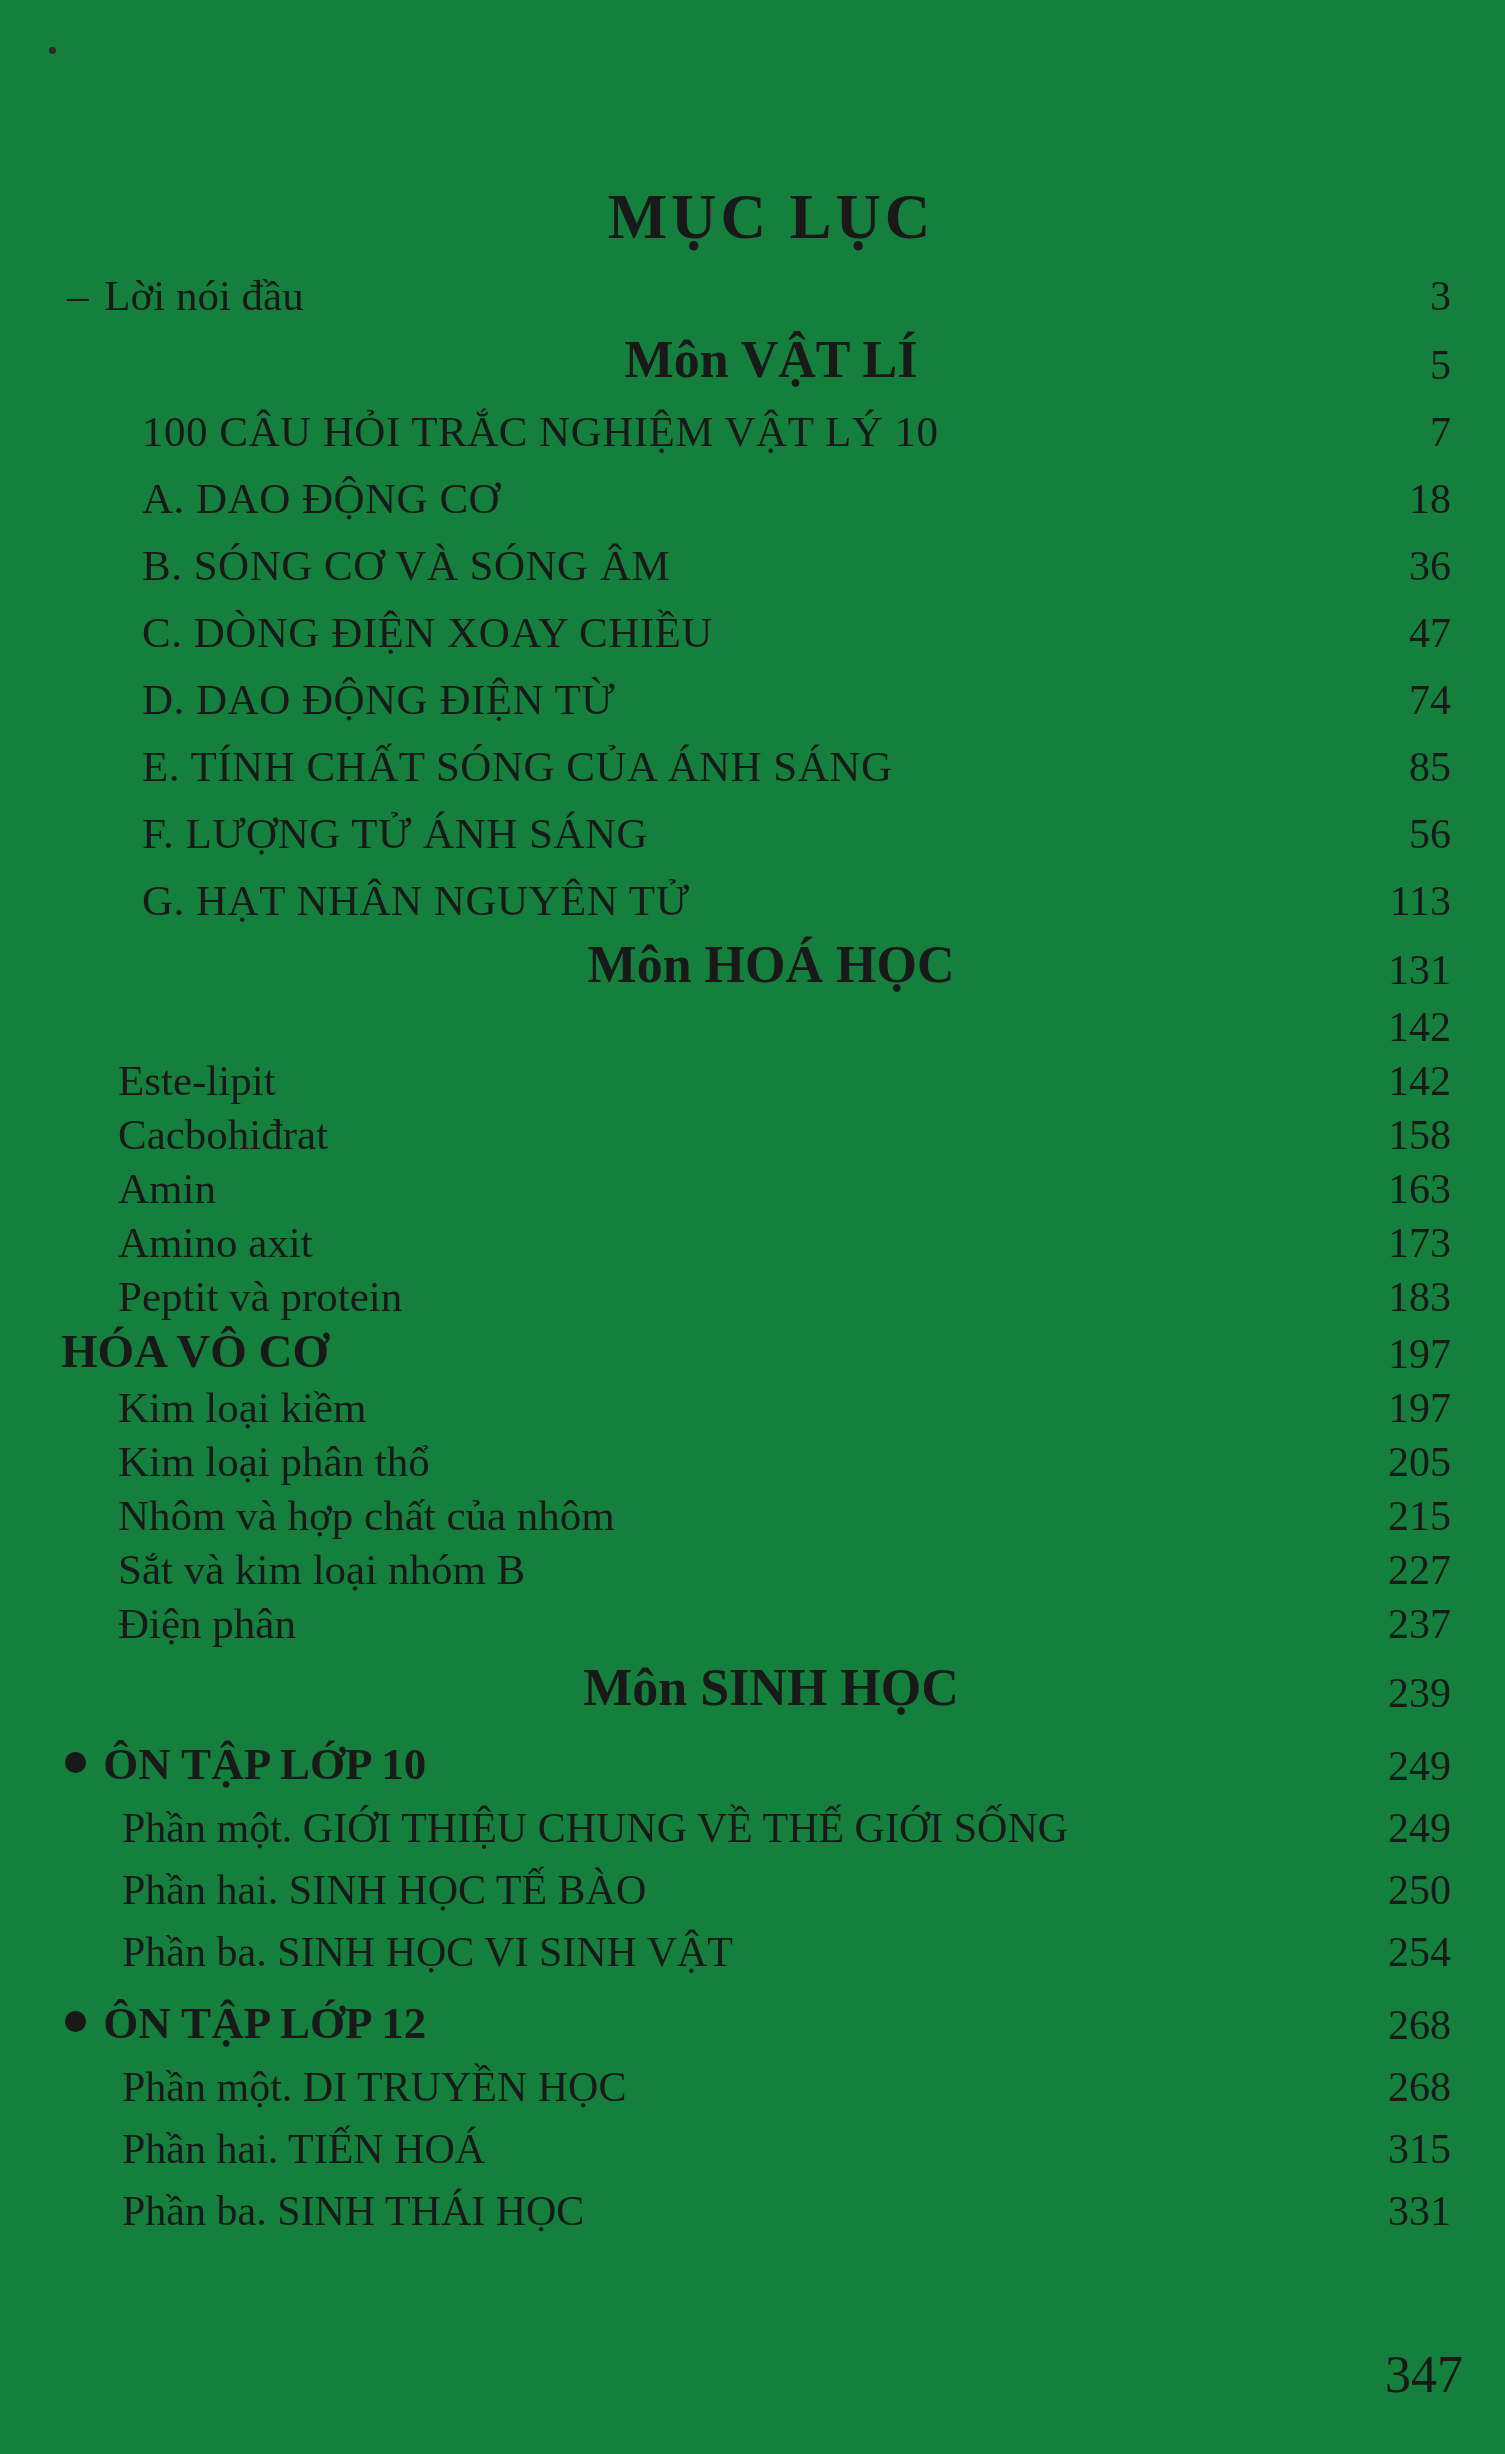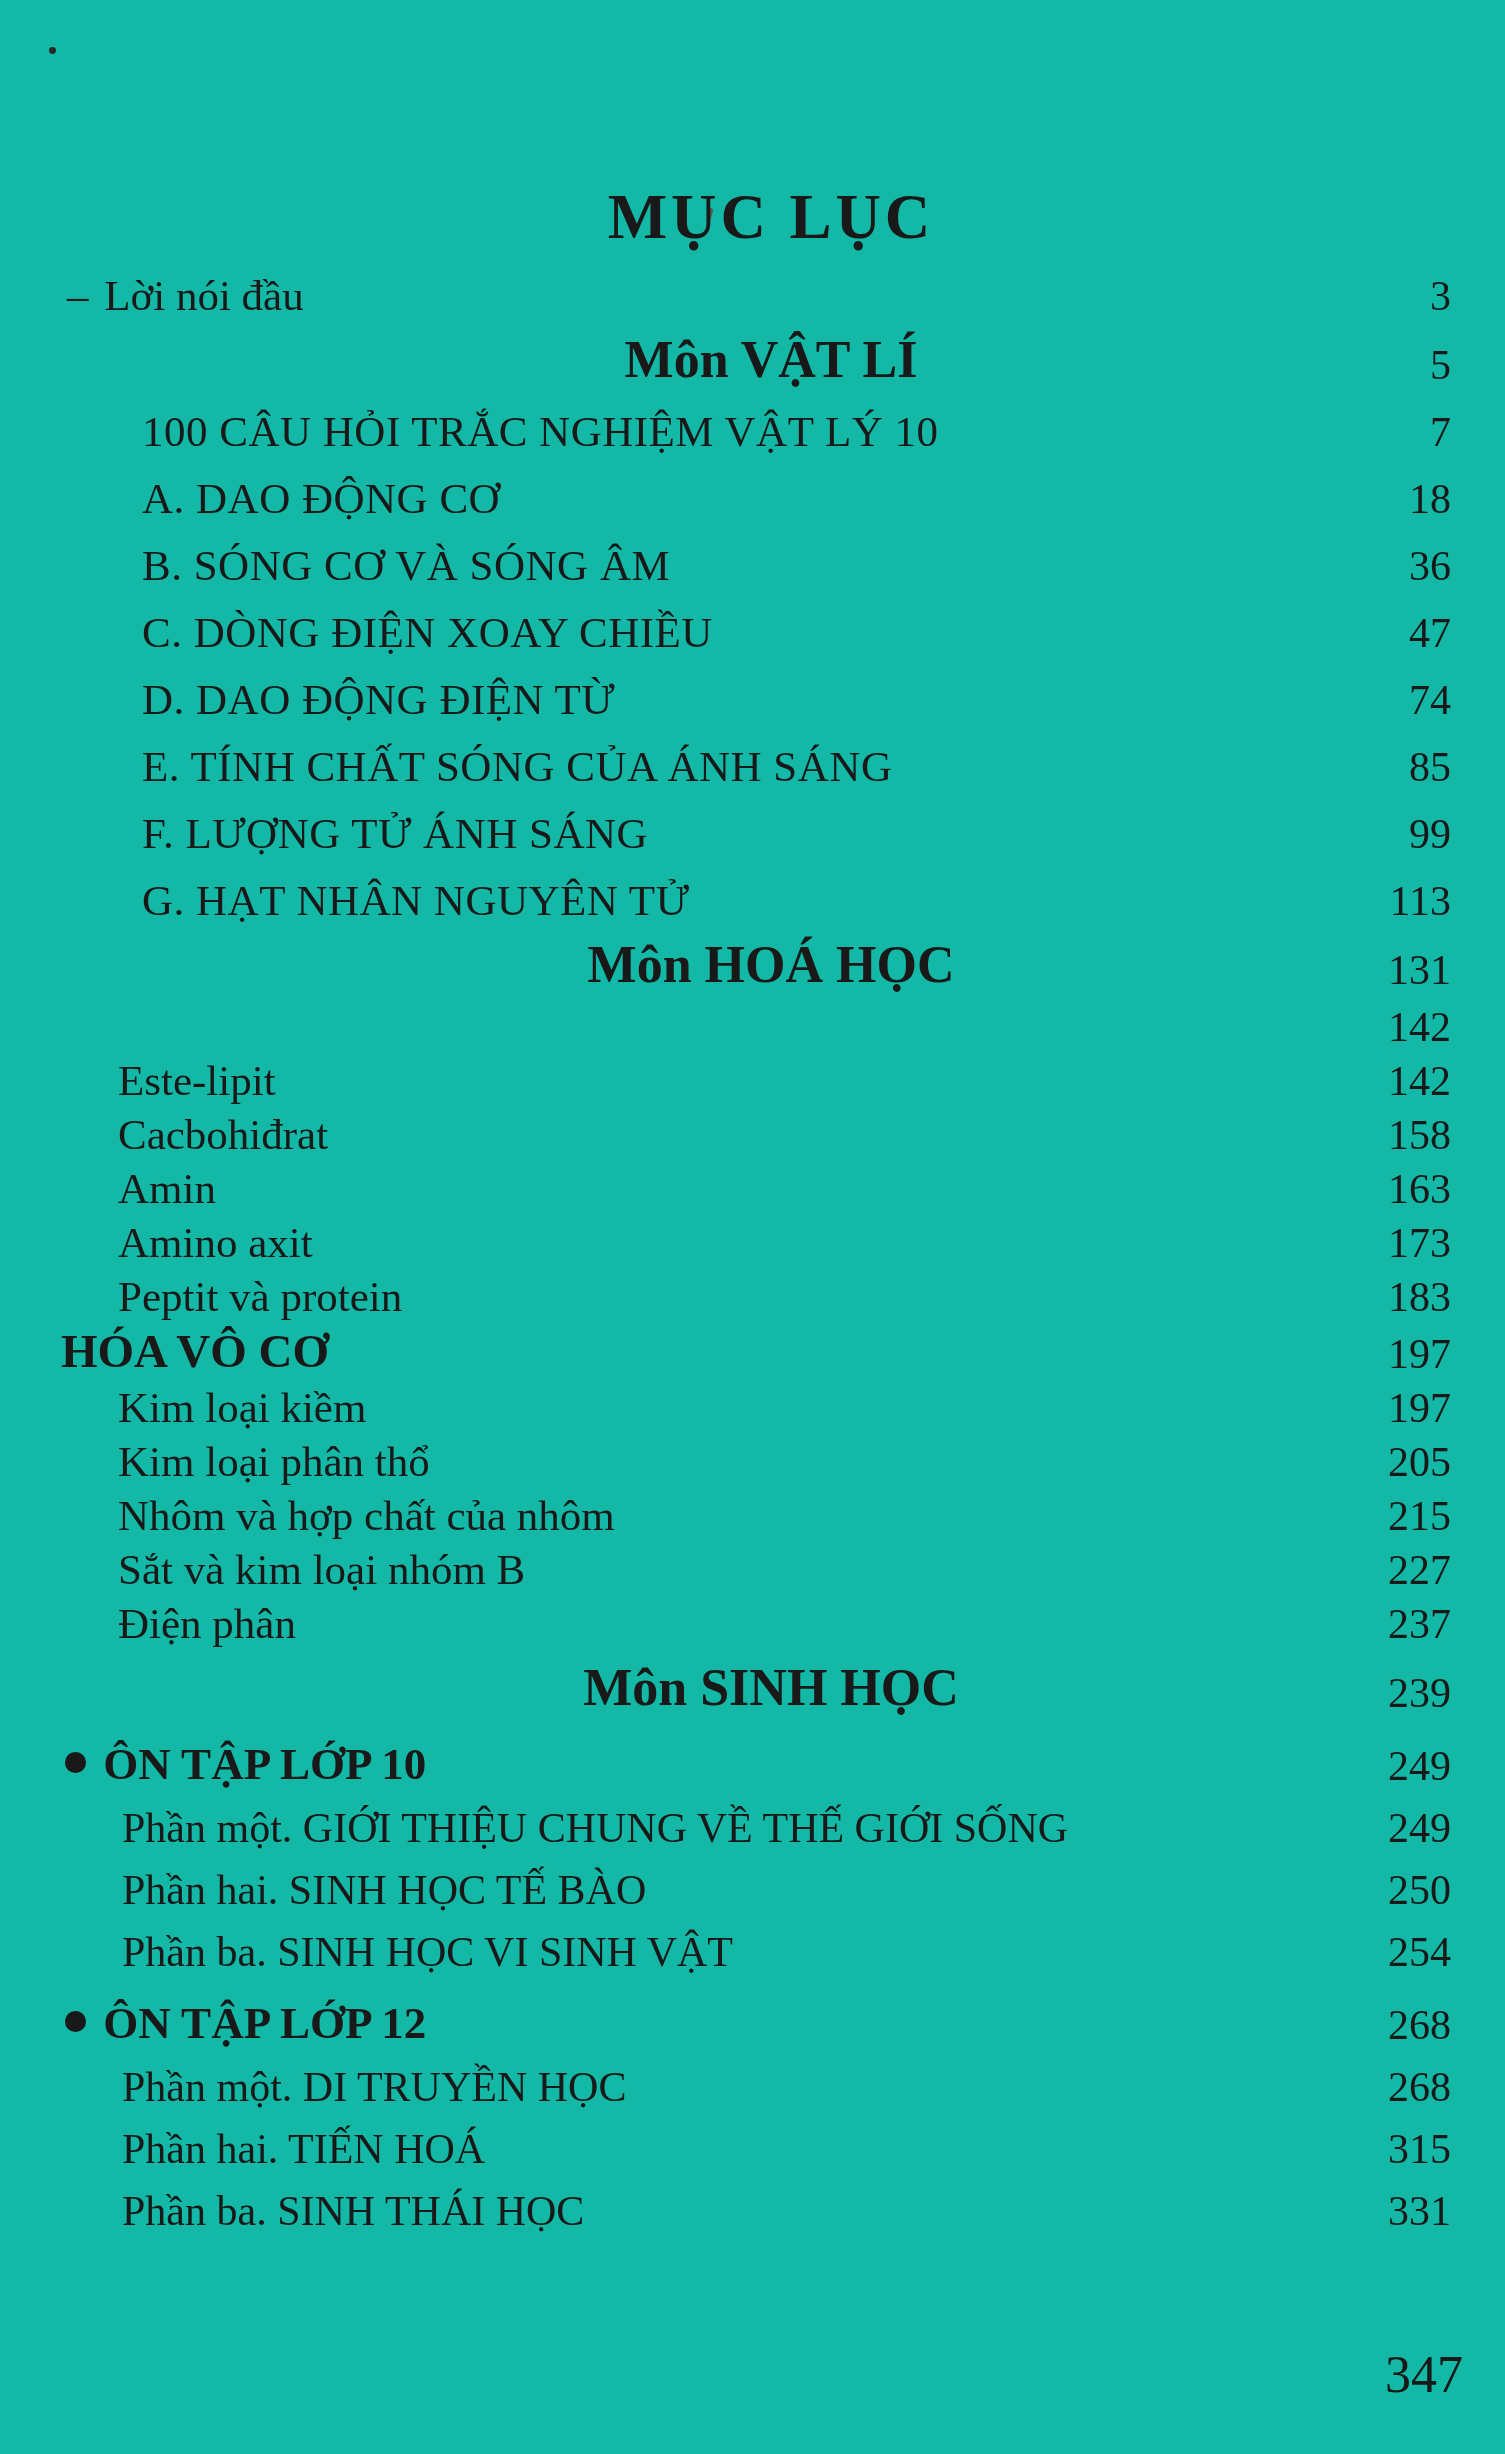--- a/index.html
+++ b/index.html
@@ -1,20 +1,20 @@
 <!DOCTYPE html>
 <html><head>
 <meta charset="utf-8">
 <style>
   html, body { margin: 0; padding: 0; background: #e9e9e9; }
   .sheet {
     position: relative;
     width: 1506px;
     height: 2454px;
-    background: #14b8a6;
+    background: #15803d;
     overflow: hidden;
     font-family: "Liberation Serif", "DejaVu Serif", serif;
     color: #191919;
   }
 
   
   .title-row { position: relative; height: 250px; }
   .title-row .label {
     position: absolute; left: 771px; bottom: 0;
     transform: translateX(-50%);
@@ -116,21 +116,21 @@
       <div class="row caps">
         <span class="label"><span>D. DAO ĐỘNG ĐIỆN TỪ</span></span>
         <span class="page">74</span>
       </div>
       <div class="row caps">
         <span class="label"><span>E. TÍNH CHẤT SÓNG CỦA ÁNH SÁNG</span></span>
         <span class="page">85</span>
       </div>
       <div class="row caps">
         <span class="label"><span>F. LƯỢNG TỬ ÁNH SÁNG</span></span>
-        <span class="page">99</span>
+        <span class="page">56</span>
       </div>
       <div class="row caps">
         <span class="label"><span>G. HẠT NHÂN NGUYÊN TỬ</span></span>
         <span class="page">113</span>
       </div>
       <div class="row heading">
         <span class="label"><span>Môn HOÁ HỌC</span></span>
         <span class="page">131</span>
       </div>
       <div class="row bold">

